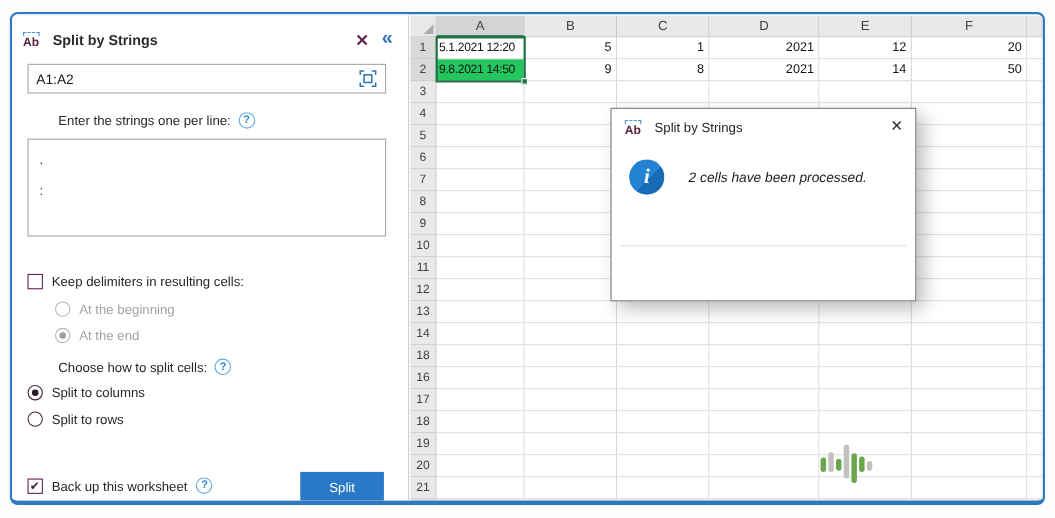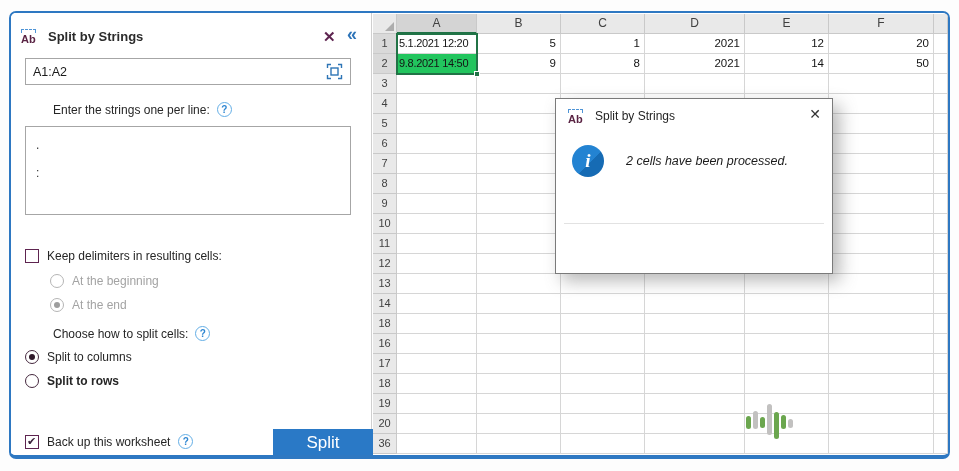--- a/index.html
+++ b/index.html
@@ -42,22 +42,22 @@
   .cb{width:14px;height:14px;border:1px solid #5e2450;background:#fff;display:inline-block;
       position:relative;flex:none;}
   .cb.checked::after{content:"\2714";position:absolute;left:1px;top:-1px;font-size:11px;
       color:#39203a;}
   .rd{width:14px;height:14px;border-radius:50%;border:1px solid #45283e;background:#fff;
       display:flex;align-items:center;justify-content:center;flex:none;}
   .rd.sel::after{content:"";width:6px;height:6px;border-radius:50%;background:#2f1829;}
   .rd.dis{border-color:#b5b5b5;}
   .rd.dis.sel::after{background:#9e9e9e;}
 
-  .splitbtn{position:absolute;left:262px;top:416px;width:100px;height:27px;background:#2a79c6;
-      border:none;color:#fff;font-family:"Liberation Sans",sans-serif;font-size:17px;cursor:pointer;}
+  .splitbtn{position:absolute;left:262px;top:416px;width:76px;height:27px;background:#2a79c6;
+      border:none;color:#fff;font-family:"Liberation Sans",sans-serif;font-size:12px;cursor:pointer;}
 
   
   #sheet{position:absolute;left:362px;top:1px;width:576px;height:443px;overflow:hidden;}
   #grid{position:absolute;left:0;top:0;display:grid;
         grid-template-columns:24px 80px 84px 84px 100px 84px 105px 14px;
         grid-auto-rows:20px;}
   .corner{background:#e9e9e9;border-right:1px solid #c9c9c9;border-bottom:1px solid #c9c9c9;
           position:relative;}
   .corner::after{content:"";position:absolute;right:2px;bottom:2px;
           border-left:9px solid transparent;border-bottom:9px solid #adadad;}
@@ -156,21 +156,21 @@
 
     <div class="plabel" style="left:14px;top:313px;">
       <span>Choose how to split cells:</span>
       <span class="help">?</span>
     </div>
 
     <div class="row" style="left:14px;top:337px;">
       <span class="rd sel"></span>
       <span class="lbl">Split to columns</span>
     </div>
-    <div class="row" style="left:14px;top:361px;font-weight:bold;">
+    <div class="row" style="left:14px;top:361px;">
       <span class="rd"></span>
       <span class="lbl">Split to rows</span>
     </div>
 
     <div class="row" style="left:14px;top:421px;">
       <span class="cb checked"></span>
       <span class="lbl">Back up this worksheet</span>
       <span class="help" style="margin-left:0;">?</span>
     </div>
 
@@ -340,21 +340,21 @@
         <div class="cell num"></div>
         <div class="cell"></div>
         <div class="rh">20</div>
         <div class="cell a"></div>
         <div class="cell num"></div>
         <div class="cell num"></div>
         <div class="cell num"></div>
         <div class="cell num"></div>
         <div class="cell num"></div>
         <div class="cell"></div>
-        <div class="rh">36</div>
+        <div class="rh">21</div>
         <div class="cell a"></div>
         <div class="cell num"></div>
         <div class="cell num"></div>
         <div class="cell num"></div>
         <div class="cell num"></div>
         <div class="cell num"></div>
         <div class="cell"></div>
       </div>
     <div id="selection"></div>
     <div id="fillhandle"></div>

